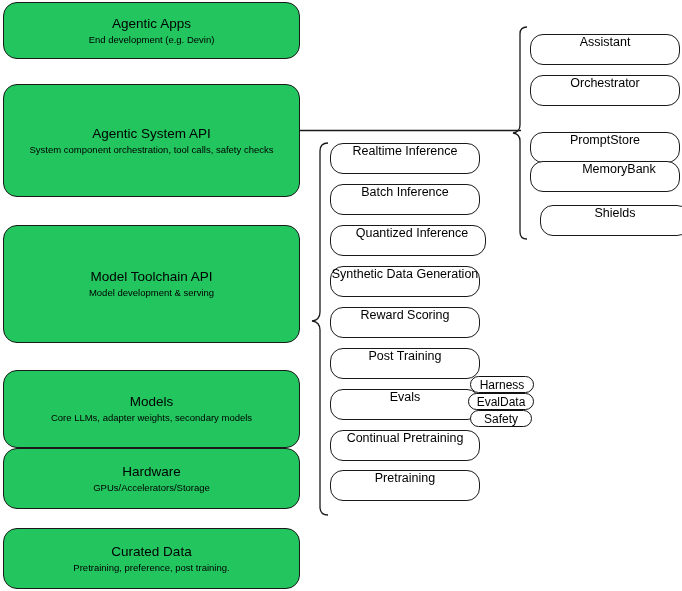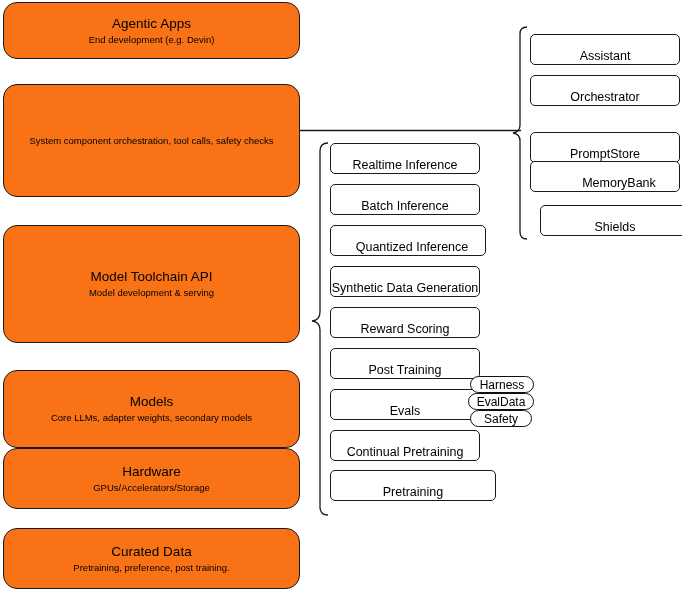--- a/index.html
+++ b/index.html
@@ -15,21 +15,21 @@
     position: relative;
     width: 682px;
     height: 591px;
     overflow: hidden;
     background: #ffffff;
   }
   .node {
     position: absolute;
     box-sizing: border-box;
     border: 1.3px solid #1a1a1a;
-    background: #f97316;
+    background: #22c55e;
     border-radius: 12px;
     display: flex;
     flex-direction: column;
     align-items: center;
     justify-content: center;
     text-align: center;
   }
   .node .title {
     font-size: 13.5px;
     line-height: 17px;
@@ -44,23 +44,23 @@
     margin-top: 1px;
   }
   .stack-node {
     border-radius: 14px;
   }
   .chip {
     position: absolute;
     box-sizing: border-box;
     border: 1.3px solid #1a1a1a;
     background: #ffffff;
-    border-radius: 5px;
+    border-radius: 13px;
     display: flex;
-    align-items: flex-end;
+    align-items: flex-start;
     justify-content: center;
     font-size: 12.5px;
     line-height: 15px;
     color: #000000;
     white-space: nowrap;
   }
   .pill {
     position: absolute;
     box-sizing: border-box;
     border: 1.4px solid #101010;
@@ -88,20 +88,21 @@
 <body>
 
 <div id="canvas">
 
   <div class="node stack-node" style="left:3px; top:2px; width:297px; height:57px;">
     <div class="title">Agentic Apps</div>
     <div class="subtitle">End development (e.g. Devin)</div>
   </div>
 
   <div class="node stack-node" style="left:3px; top:84px; width:297px; height:113px;">
+    <div class="title">Agentic System API</div>
     <div class="subtitle">System component orchestration, tool calls, safety checks</div>
   </div>
 
   <div class="node stack-node" style="left:3px; top:225px; width:297px; height:118px;">
     <div class="title">Model Toolchain API</div>
     <div class="subtitle">Model development &amp; serving</div>
   </div>
 
   <div class="node stack-node" style="left:3px; top:370px; width:297px; height:78px;">
     <div class="title">Models</div>
@@ -147,21 +148,21 @@
   </div>
   <div class="chip" style="left:330px; top:348px; width:150px; height:31px;">
     <span>Post Training</span>
   </div>
   <div class="chip" style="left:330px; top:389px; width:150px; height:31px;">
     <span>Evals</span>
   </div>
   <div class="chip" style="left:330px; top:430px; width:150px; height:31px;">
     <span>Continual Pretraining</span>
   </div>
-  <div class="chip" style="left:330px; top:470px; width:166px; height:31px;">
+  <div class="chip" style="left:330px; top:470px; width:150px; height:31px;">
     <span>Pretraining</span>
   </div>
 
   <div class="pill" style="left:470px; top:376px; width:64px; height:17px;">
     <span>Harness</span>
   </div>
   <div class="pill" style="left:468px; top:393px; width:66px; height:17px;">
     <span>EvalData</span>
   </div>
   <div class="pill" style="left:470px; top:410px; width:62px; height:17px;">

